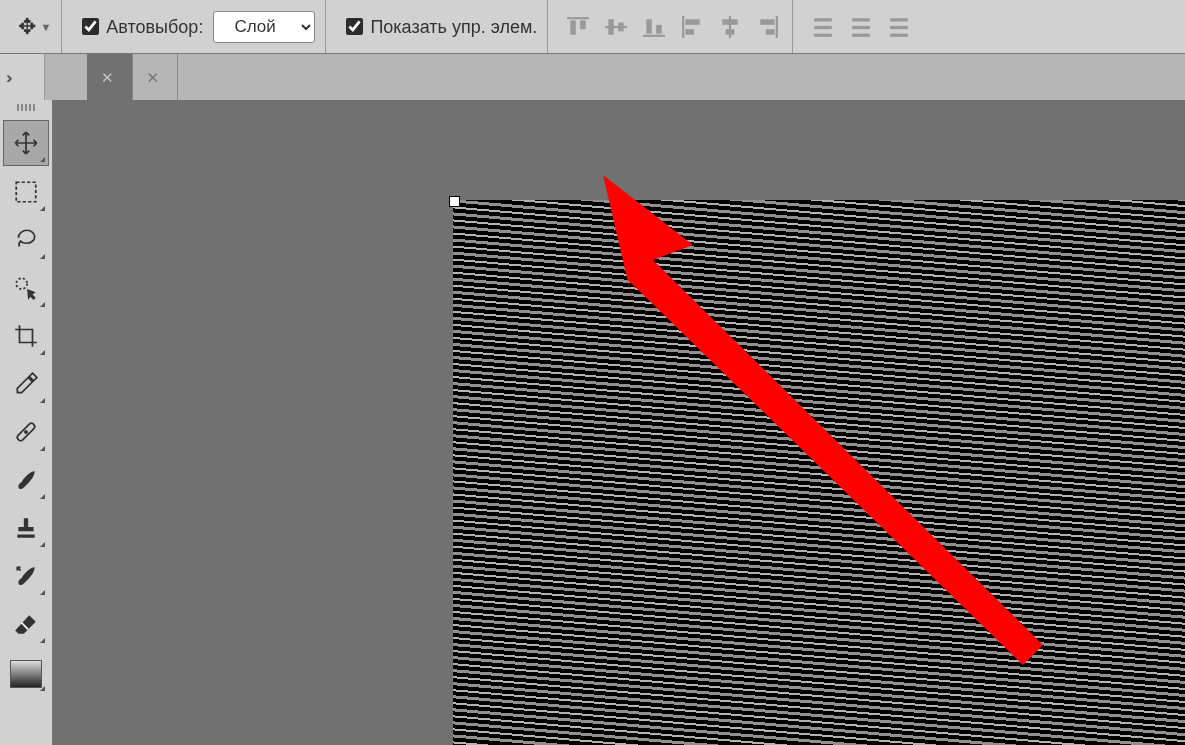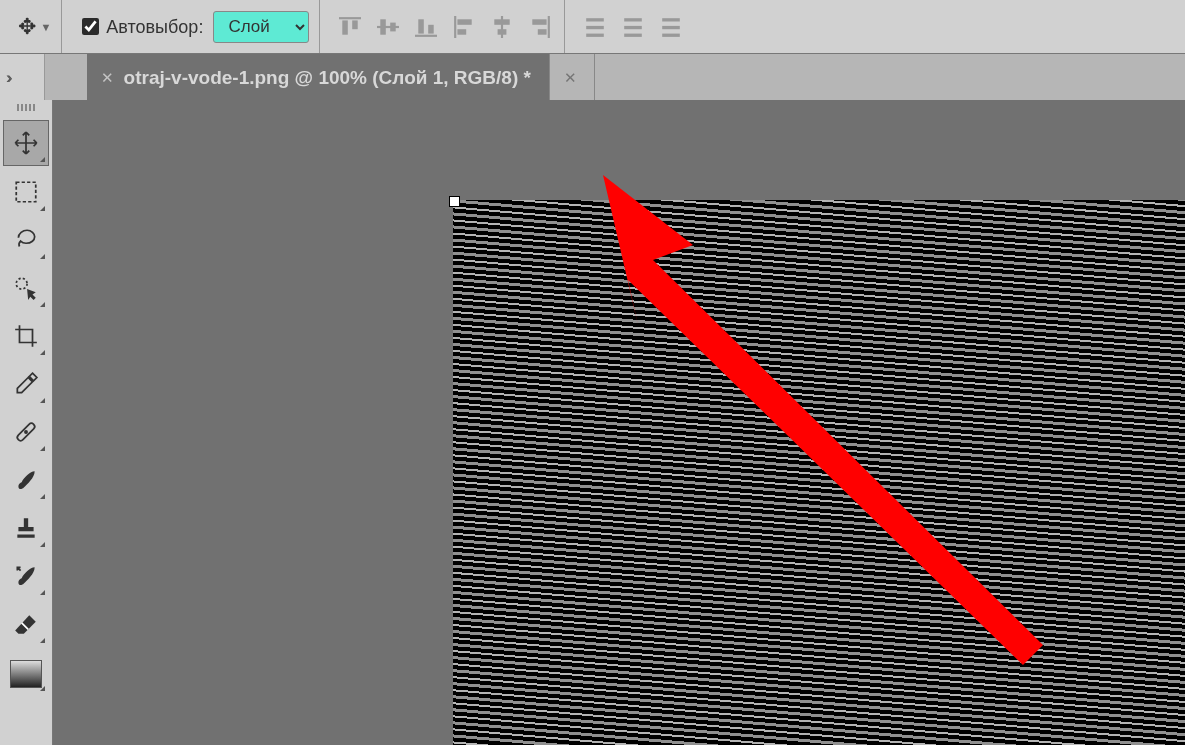--- a/index.html
+++ b/index.html
@@ -5,21 +5,21 @@
   body{margin:0;font-family:Arial,Helvetica,sans-serif;font-size:16px;color:#333;background:#535353;overflow:hidden;width:1185px;height:745px}
   .options-bar{height:53px;background:#d1d1d1;border-bottom:1px solid #777;display:flex;align-items:center;padding:0 8px;gap:6px}
   .opt-group{display:flex;align-items:center;height:53px;padding:0 10px;border-right:1px solid #999;gap:10px}
   .opt-group:first-child{border-left:none}
   .tool-icon-small{display:flex;align-items:center;gap:4px}
   .move-glyph{font-size:22px;color:#333}
   .chev{font-size:11px;color:#666}
   .chk{display:flex;align-items:flex-end;gap:4px}
   .chk input{width:17px;height:17px;accent-color:#2b2b2b}
   .chk span{font-size:18px;color:#333}
-  select.layer-dd{height:32px;border:1px solid #888;background:#5eead4;font-size:17px;padding:0 22px 0 10px;color:#333;border-radius:3px}
+  select.layer-dd{height:32px;border:1px solid #888;background:#ffffff;font-size:17px;padding:0 22px 0 16px;color:#333;border-radius:3px}
   .align-btn{width:28px;height:28px;display:flex;align-items:center;justify-content:center;opacity:.35}
   .align-btn svg{width:22px;height:22px}
   .tabbar{height:47px;background:#b6b6b6;display:flex;align-items:stretch;margin-left:0}
   .dbl-chev{width:38px;display:flex;align-items:center;justify-content:flex-start;padding-left:6px;font-size:16px;color:#555;background:#d1d1d1;border-right:1px solid #999;letter-spacing:-4px}
   .tab{display:flex;align-items:center;padding:0 18px 0 14px;gap:10px;font-size:19px;color:#666;border-right:1px solid #888;cursor:pointer}
   .tab.active{background:#717171;color:#d8d8d8}
   .tab.active .tab-title{color:#d8d8d8;font-weight:bold}
   .tab .close{font-size:15px;color:inherit;opacity:.8}
   .tab.inactive{background:#b6b6b6}
   .tab.inactive .tab-title{color:#5a5a5a;font-weight:bold}
@@ -51,20 +51,26 @@
   <div class="opt-group">
     <label class="chk">
       <input type="checkbox" checked="" style="">
       <span>Автовыбор:</span>
     </label>
     <select class="layer-dd">
       <option>Слой</option>
     </select>
   </div>
   <div class="opt-group">
+    <label class="chk">
+      <input type="checkbox" checked="" style="">
+      <span>Показать упр. элем.</span>
+    </label>
+  </div>
+  <div class="opt-group">
     <div class="align-btn">
         <svg viewBox="0 0 20 20">
           <line x1="0" y1="2" x2="20" y2="2" stroke="#333" stroke-width="2"></line>
           <rect x="3" y="4" width="5" height="13" fill="#333"></rect>
           <rect x="12" y="4" width="5" height="8" fill="#333"></rect>
         </svg>
       </div>
     <div class="align-btn">
         <svg viewBox="0 0 20 20">
           <line x1="0" y1="10" x2="20" y2="10" stroke="#333" stroke-width="2"></line>
@@ -127,21 +133,20 @@
 </div>
 
 <div class="tabbar">
   <div class="dbl-chev">
     <span>›</span>
     <span>›</span>
   </div>
   <div style="width:42px;background:#b6b6b6"></div>
   <div class="tab active">
     <span class="close">✕</span>
-    <span class="tab-title">otraj-v-vode-1.png @ 100% (Слой 1, RGB/8) *</span>
   </div>
   <div class="tab inactive">
     <span class="close">✕</span>
   </div>
 </div>
 
 <div class="workspace">
   <div class="toolbar">
     <div class="grip">
         <span></span>

